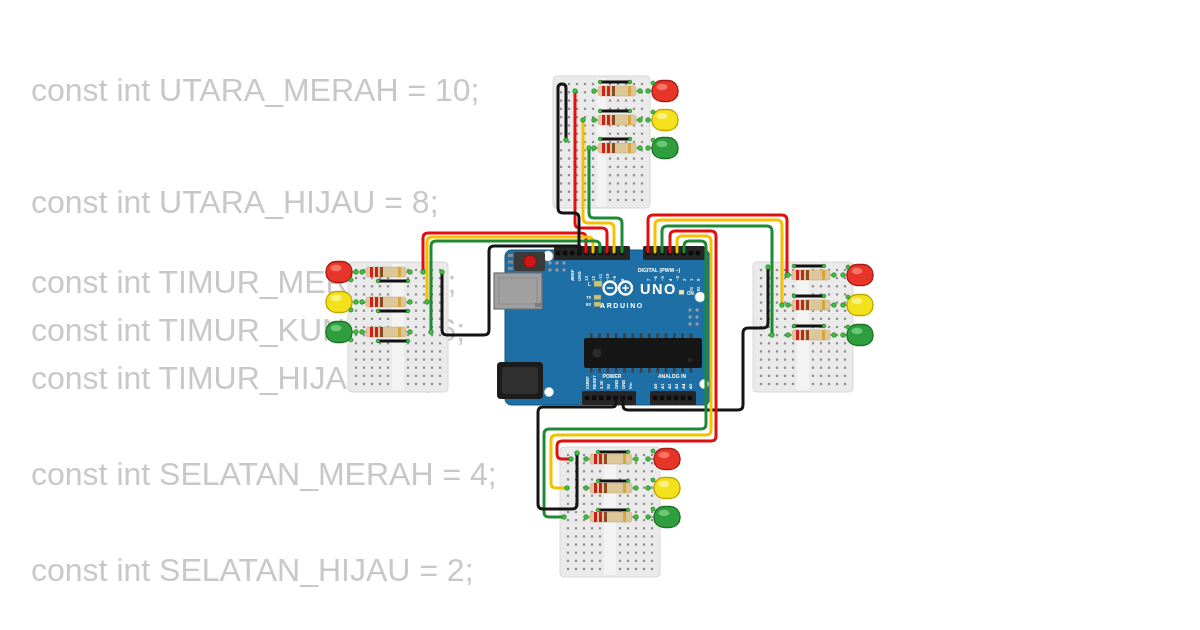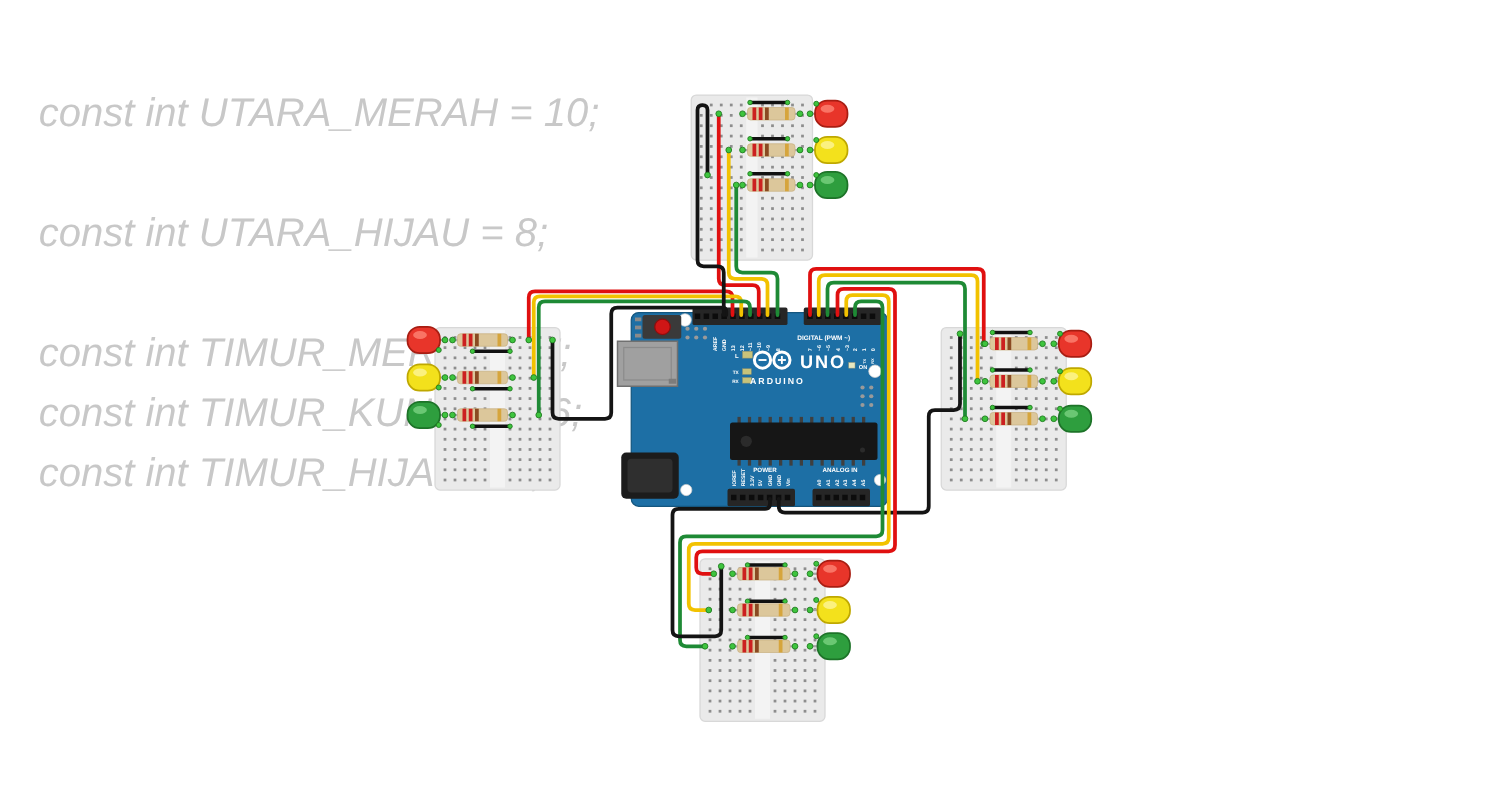--- a/index.html
+++ b/index.html
@@ -1,33 +1,35 @@
 <!DOCTYPE html>
 <html><head>
 <meta charset="utf-8">
 <style>
   html,body{margin:0;padding:0;background:#fff;}
   #stage{position:relative;width:1200px;height:630px;background:#fff;overflow:hidden;
          font-family:"Liberation Sans","DejaVu Sans",sans-serif;}
-  #code-layer{position:absolute;left:0;top:0;width:1200px;height:447px;font-style:italic;}
+  #code-layer{position:absolute;left:0;top:0;width:1200px;height:447px;}
   .code-line{position:absolute;left:31px;font-size:32px;line-height:36px;color:#c8c8c8;
              white-space:pre;letter-spacing:0px;font-weight:400;}
   #circuit-svg{position:absolute;left:0;top:0;}
   svg text{font-family:"Liberation Sans","DejaVu Sans",sans-serif;}
 </style>
 </head>
 <body>
 
 <div id="stage">
   <div id="code-layer">
       <div class="code-line" style="top: 72px;">const int UTARA_MERAH = 10;</div>
-      <div class="code-line" style="top: 168px;">const int UTARA_HIJAU = 8;</div>
+      <div class="code-line" style="top: 184px;">const int UTARA_HIJAU = 8;</div>
       <div class="code-line" style="top: 264px;">const int TIMUR_MERAH = 7;</div>
       <div class="code-line" style="top: 312px;">const int TIMUR_KUNING = 6;</div>
       <div class="code-line" style="top: 360px;">const int TIMUR_HIJAU = 5;</div>
+      <div class="code-line" style="top: 456px;">const int SELATAN_MERAH = 4;</div>
+      <div class="code-line" style="top: 552px;">const int SELATAN_HIJAU = 2;</div>
     </div>
   <svg id="circuit-svg" width="1200" height="630" viewBox="0 0 1200 630">
       <g>
         <g>
           <rect x="553" y="76" width="97" height="132" rx="4" fill="#eaeaea" stroke="#d8d8d8" stroke-width="1"></rect>
           <rect x="597" y="78" width="9" height="128" fill="#f3f3f3"></rect>
           <g fill="#8d8d8d">
             <rect x="559.9" y="82.9" width="2.2" height="2.2"></rect>
             <rect x="567.9" y="82.9" width="2.2" height="2.2"></rect>
             <rect x="575.9" y="82.9" width="2.2" height="2.2"></rect>

